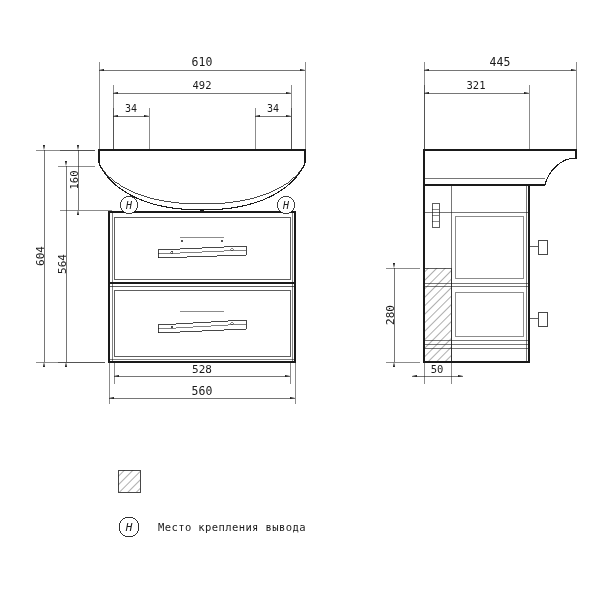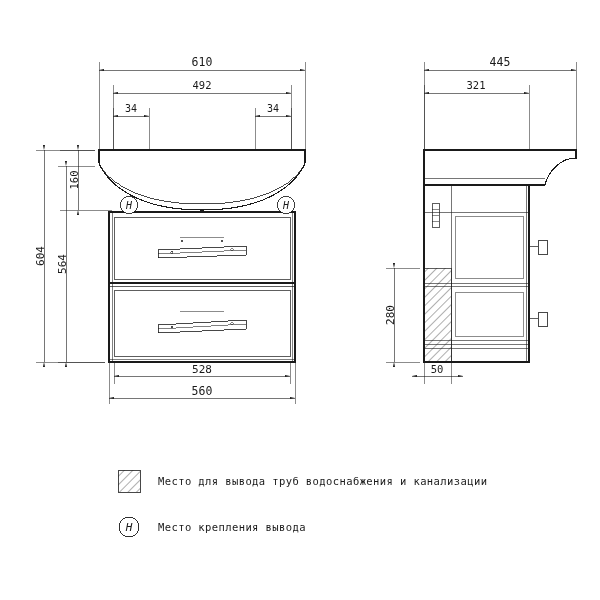--- a/index.html
+++ b/index.html
@@ -230,17 +230,16 @@
       <text x="394" y="315" font-size="11" text-anchor="middle" transform="rotate(-90 394 315)">280</text>
       <text x="437" y="373" font-size="10.5" text-anchor="middle">50</text>
 
       <text x="129" y="209" font-size="10" text-anchor="middle" font-style="italic">H</text>
       <text x="286" y="209" font-size="10" text-anchor="middle" font-style="italic">H</text>
       <text x="129" y="531" font-size="11" text-anchor="middle" font-style="italic">H</text>
     </g>
   </svg>
 
   <div class="legend">
-    <div class="legend-text" style="left:158px;top:475px;">Место для вывода труб водоснабжения и канализации</div>
     <div class="legend-text" style="left:158px;top:521px;">Место крепления вывода</div>
   </div>
 
 </div>
 
 </body></html>

